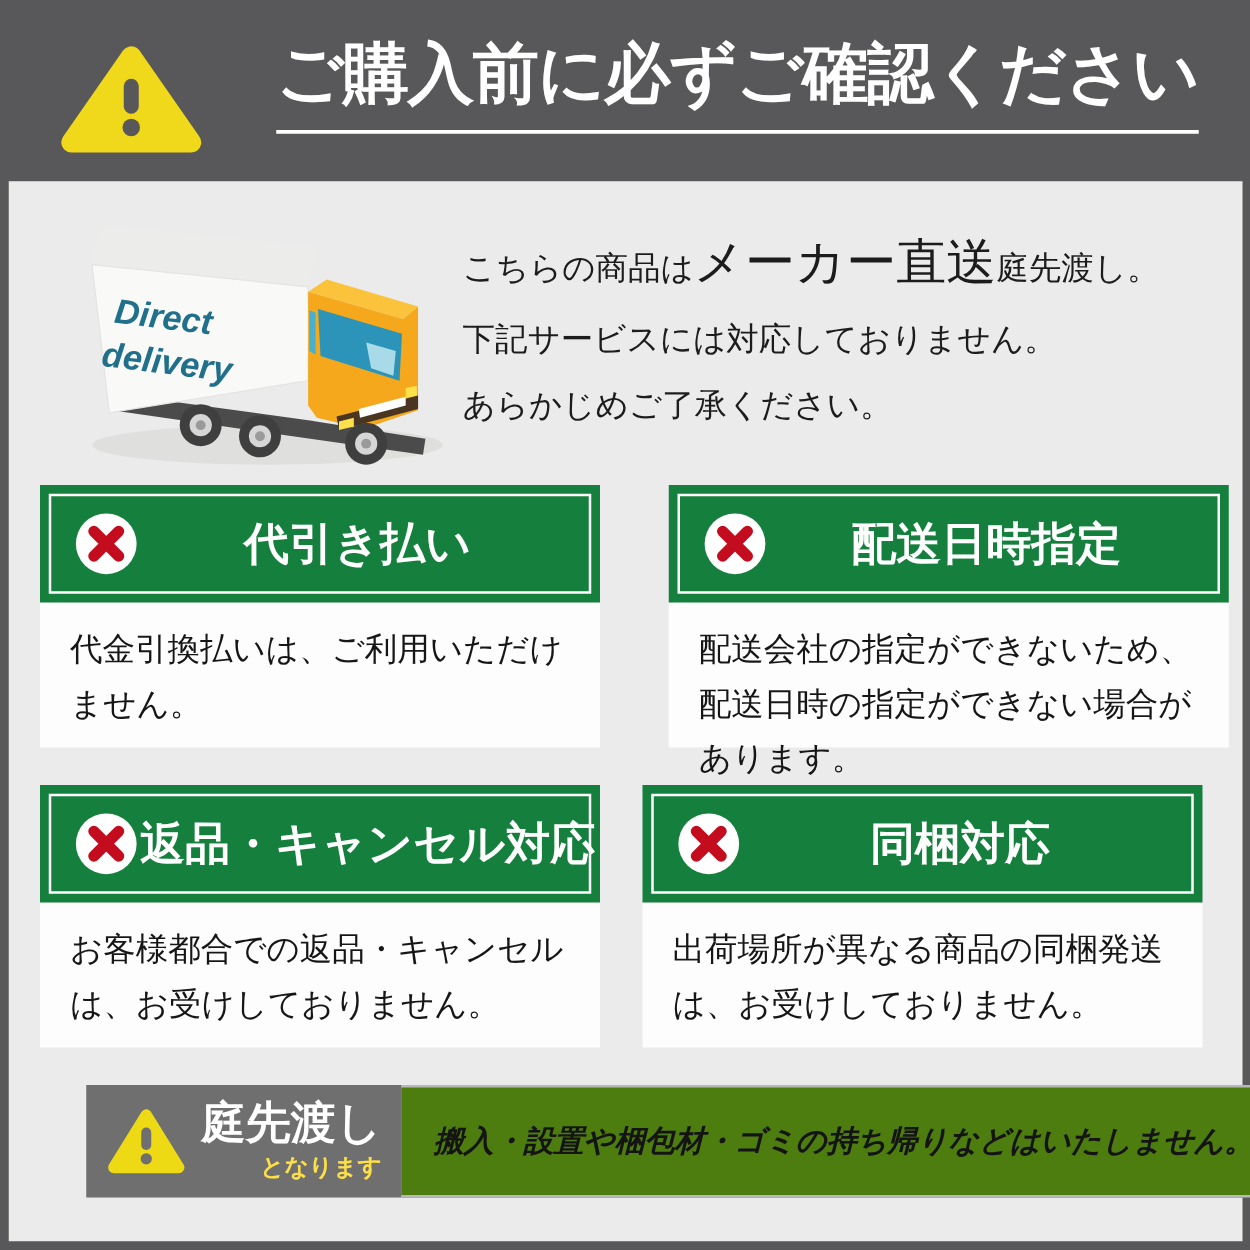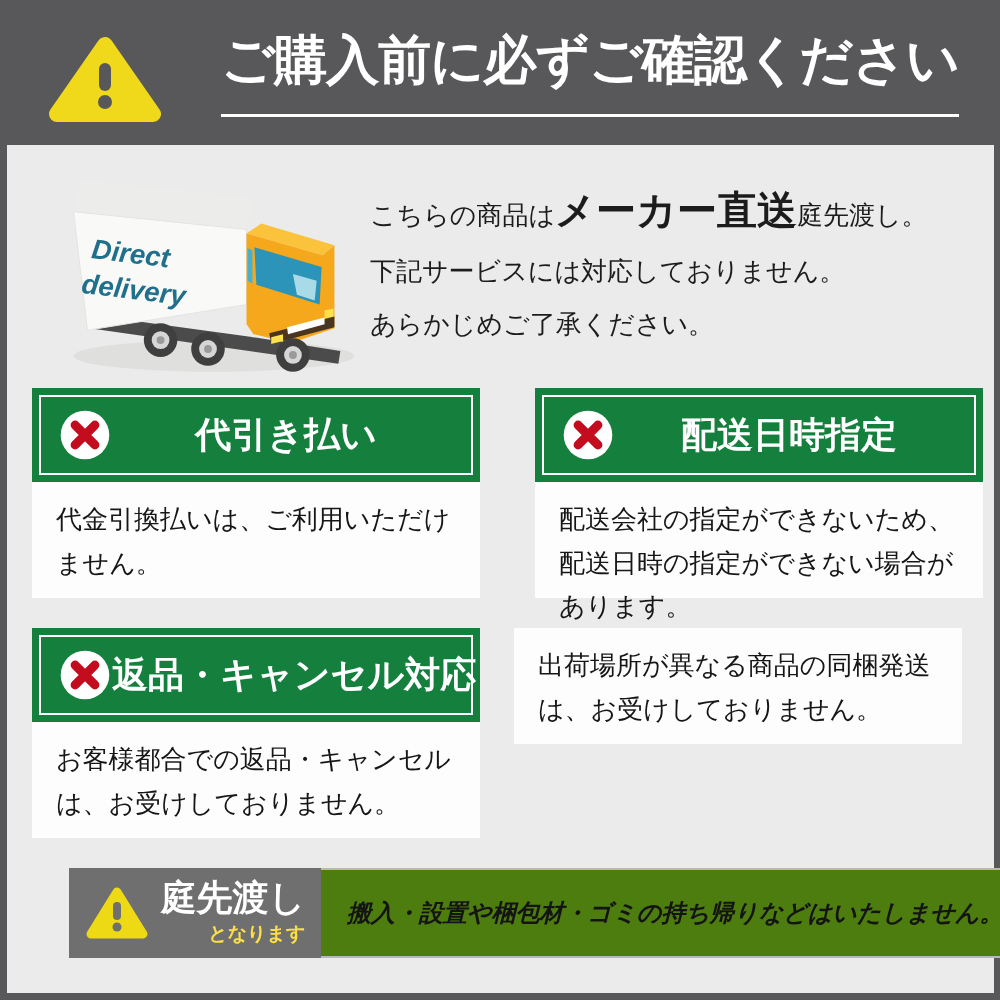--- a/index.html
+++ b/index.html
@@ -4,29 +4,29 @@
 <style>
   html,body{margin:0;padding:0;background:#fff;}
   .page{position:relative;width:1000px;height:1000px;background:#58585a;overflow:hidden;
         font-family:"Liberation Sans","DejaVu Sans",sans-serif;}
   .content-bg{position:absolute;left:7px;right:6px;top:145px;bottom:7px;background:#ebebec;}
 
   
   .header{position:absolute;top:0;left:0;width:1000px;height:145px;}
   .header-icon{position:absolute;left:48px;top:34px;width:114px;height:90px;}
   .header-title{position:absolute;left:221px;top:30px;margin:0;color:#fff;font-size:53px;
-      font-weight:bold;line-height:1.15;white-space:nowrap;padding-bottom:23px;
+      font-weight:bold;line-height:1.15;white-space:nowrap;padding-bottom:13px;
       border-bottom:3px solid #fff;letter-spacing:-1px;}
 
   
   .truck{position:absolute;left:44px;top:154px;width:326px;height:228px;}
   .intro{position:absolute;left:370px;top:184px;width:615px;color:#1c1c1c;}
   .intro p{margin:0;font-size:26px;line-height:1.3;white-space:nowrap;}
   .intro p + p{margin-top:19px;}
-  .intro .emph{font-size:40px;font-weight:bold;}
+  .intro .emph{font-size:40px;font-weight:normal;}
 
   
   .notice-box{position:absolute;width:448px;}
   .pos-1{left:32px;top:388px;} .pos-2{left:535px;top:388px;}
   .pos-3{left:32px;top:628px;} .pos-4{left:514px;top:628px;}
   .box-header{position:relative;height:94px;background:#15803d;display:flex;align-items:center;}
   .box-header::after{content:"";position:absolute;left:7px;right:7px;top:7px;bottom:7px;
       border:2px solid #fff;pointer-events:none;}
   .x-badge{width:54px;height:54px;margin-left:26px;flex:none;}
   .box-title{flex:1;text-align:center;color:#fff;font-weight:bold;font-size:36px;
@@ -133,20 +133,27 @@
       <svg class="x-badge" viewBox="0 0 60 60">
         <circle cx="30" cy="30" r="27" fill="#fff"></circle>
         <path d="M19 19 L41 41 M41 19 L19 41" stroke="#c30d1e" stroke-width="10" stroke-linecap="round"></path>
       </svg>
       <div class="box-title">返品・キャンセル対応</div>
     </div>
     <div class="box-body">お客様都合での返品・キャンセルは、お受けしておりません。</div>
   </div>
 
   <div class="notice-box pos-4">
+    <div class="box-header">
+      <svg class="x-badge" viewBox="0 0 60 60">
+        <circle cx="30" cy="30" r="27" fill="#fff"></circle>
+        <path d="M19 19 L41 41 M41 19 L19 41" stroke="#c30d1e" stroke-width="10" stroke-linecap="round"></path>
+      </svg>
+      <div class="box-title">同梱対応</div>
+    </div>
     <div class="box-body">出荷場所が異なる商品の同梱発送は、お受けしておりません。</div>
   </div>
 
   <div class="footer-bar">
     <div class="footer-left">
       <svg class="footer-warning" viewBox="0 0 64 58">
         <path d="M32 8 L58 50 L6 50 Z" fill="#eed915" stroke="#eed915" stroke-width="9" stroke-linejoin="round"></path>
         <rect x="28" y="18" width="8" height="18" rx="4" fill="#6f6f70"></rect>
         <circle cx="32" cy="43" r="4.5" fill="#6f6f70"></circle>
       </svg>

